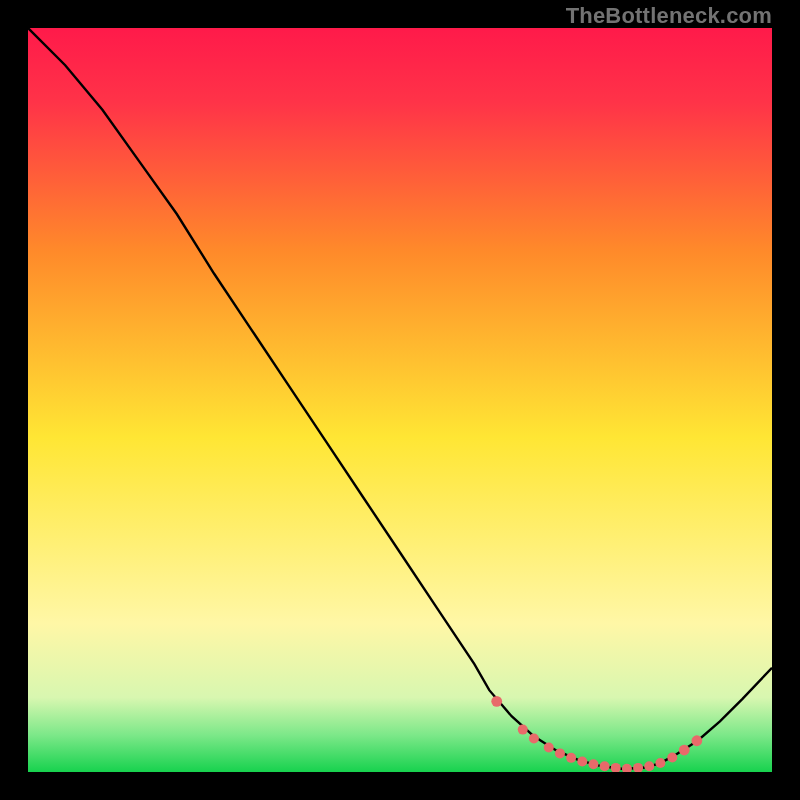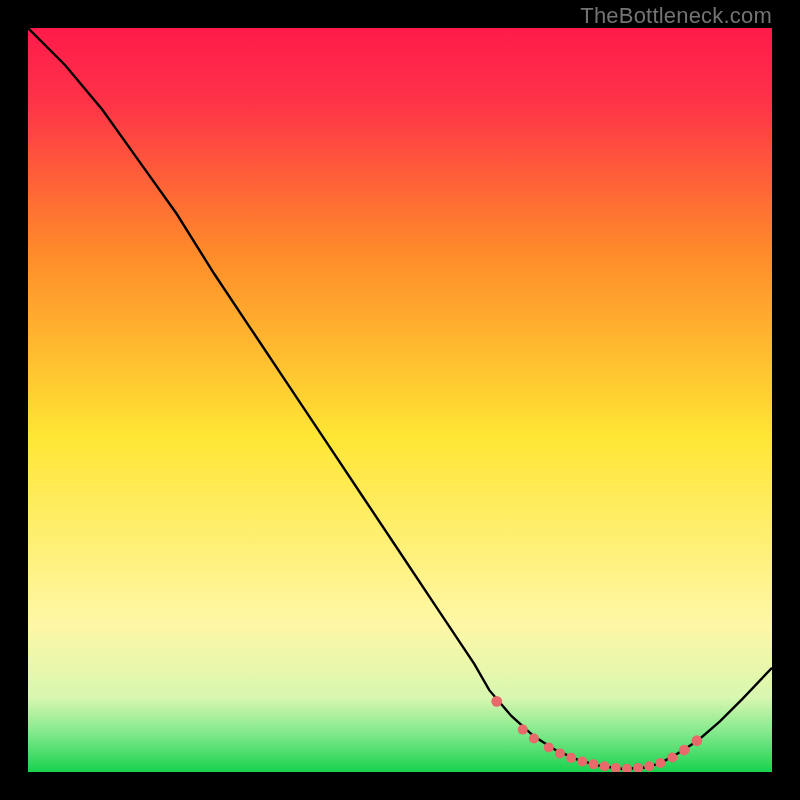--- a/index.html
+++ b/index.html
@@ -25,21 +25,21 @@
     left: 28px;
     width: 744px;
     height: 744px;
   }
   .watermark {
     position: absolute;
     top: 3px;
     right: 28px;
     color: #737373;
     font-size: 22px;
-    font-weight: 400;
+    font-weight: 700;
     letter-spacing: 0.2px;
     white-space: nowrap;
   }
   svg { display: block; }
 </style>
 </head>
 <body>
 
 <div class="frame">
   <div class="watermark">TheBottleneck.com</div>

